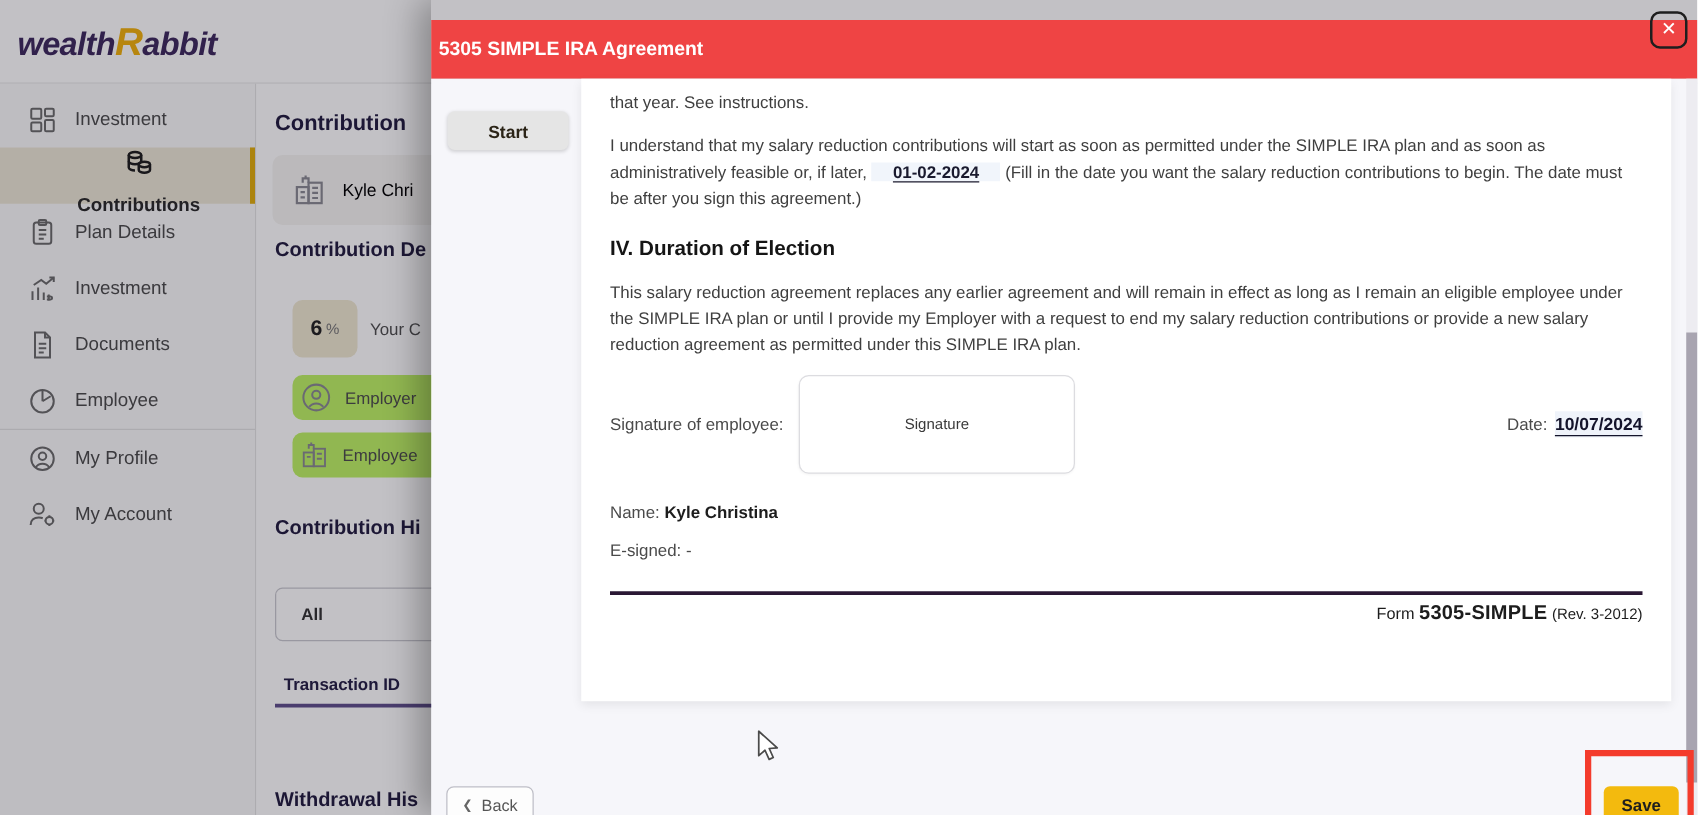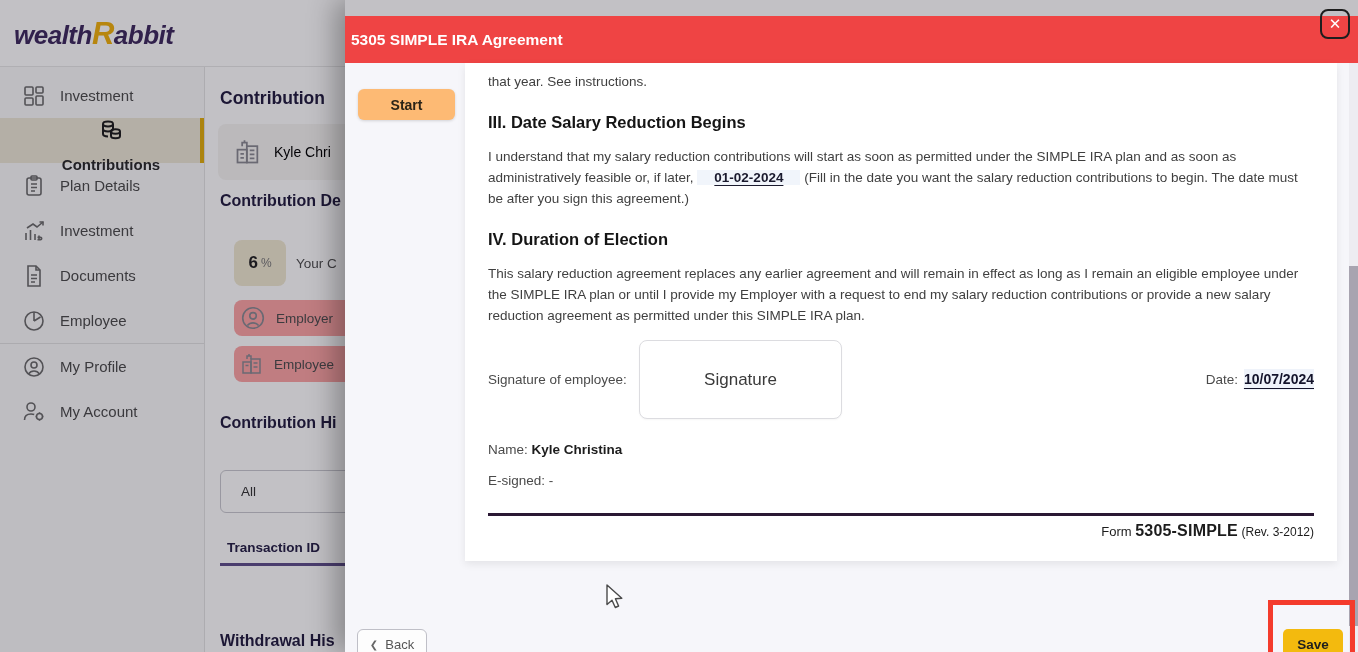--- a/index.html
+++ b/index.html
@@ -19,60 +19,60 @@
                color:#4B4B4B; font-size:15px; }
   .side-item svg { width:24px; height:24px; stroke:#6b6b6b; fill:none; stroke-width:1.6; flex:none; }
   .side-item.active { background:#EDE7D6; border-right:4px solid #E2AE0C; color:#2A2A2A; font-weight:700;flex-direction:column; }
   .side-item.active svg { stroke:#1e1e1e; stroke-width:2; }
   .side-divider { height:1px; background:#E2E2E2; margin:0; }
 
   .bg-main { position:absolute; left:205px; top:67px; right:0; bottom:0; overflow:hidden; background:#fff; }
   .bg-h { position:absolute; font-weight:700; color:#221C3F; }
   .bg-card { position:absolute; background:#F6F5F2; border-radius:8px; display:flex; align-items:center; }
   .bg-card svg, .bg-row svg { stroke:#8a8a92; fill:none; stroke-width:1.5; }
-  .bg-row { position:absolute; background:#fca5a5; border-radius:8px; display:flex; align-items:center;
+  .bg-row { position:absolute; background:#bef264; border-radius:8px; display:flex; align-items:center;
             font-size:13.5px; color:#4d4d4d; gap:10px; padding-left:6px; }
   .chip6 { position:absolute; left:29px; top:173px; width:52px; height:46px; background:#EFE8D1;
            border-radius:8px; display:flex; align-items:center; justify-content:center; gap:3px; }
   .chip6 .v { font-size:17px; font-weight:700; color:#222; }
   .chip6 .s { font-size:12px; color:#777; }
   .bg-caption { position:absolute; font-size:13.5px; color:#4f4f4f; }
   .bg-select { position:absolute; left:15px; top:403px; width:132px; height:43px;
                border:1.5px solid #C9C9CF; border-radius:6px; display:flex; align-items:center;
-               padding-left:20px; font-size:13.5px; color:#333; background:#fff; }
+               padding-left:20px; font-size:13.5px; color:#333; background:#fff;font-weight:bold; }
   .bg-th { position:absolute; left:22px; top:473px; font-size:13.5px; font-weight:700; color:#262046; }
   .bg-th-line { position:absolute; left:15px; top:496px; width:148px; height:3px; background:#5F4F8B; }
 
   
   .backdrop { position:absolute; inset:0; background:rgba(12,6,22,0.25); z-index:10; }
   .modal { position:absolute; left:345px; top:0; width:1013px; height:652px; z-index:20;
            box-shadow:-10px 0 26px rgba(0,0,0,0.3); }
   .modal-header { height:47px; background:#ef4444; display:flex; align-items:center; padding-left:6px;margin-top:16px; }
   .modal-title { color:#fff; font-weight:700; font-size:15.5px; }
   .modal-close { position:absolute; right:8px; top:9px; width:30px; height:30px; border:2px solid #1E1E1E;
                  border-radius:8px; background:transparent; color:#fff; font-size:15px; line-height:26px;
                  text-align:center; cursor:pointer; }
   .modal-body { position:relative; height:605px; background:#F6F6FA; }
 
-  .start-btn { position:absolute; left:13px; top:26px; width:97px; height:31px; background:#fdba74;
+  .start-btn { position:absolute; left:13px; top:26px; width:97px; height:31px; background:#e5e5e5;
                border:none; border-radius:6px; font-weight:700; font-size:14px; color:#2B2417;
                box-shadow:0 1px 3px rgba(0,0,0,0.15); cursor:pointer; }
 
   .paper { position:absolute; left:120px; top:0; width:872px; height:498px; background:#fff;
            box-shadow:0 3px 8px rgba(0,0,0,0.08); padding:0 23px; overflow:hidden;
            color:#3F3F3F; font-size:13.5px; line-height:21px; }
   .paper .intro { padding-top:8px; }
   .paper h3 { margin-top:20px; font-size:16.5px; line-height:20px; color:#151515; font-weight:700; }
   .paper p.body { margin-top:14px; }
   .doc-date { font-weight:700; color:#1A1A2E; text-decoration:underline; text-underline-offset:3px;
               background:#F1F5FB; padding:0 17px; }
   .sig-row { margin-top:14px; display:flex; align-items:center; }
   .sig-label { width:151px; color:#4A4A4A; }
-  .sig-box { width:203px; height:79px; border:1px solid #DCDCE0; border-radius:8px; background:#fff;
-             display:flex; align-items:center; justify-content:center; font-size:17px; color:#3A3A3A;
+  .sig-box { width:221px; height:79px; border:1px solid #DCDCE0; border-radius:8px; background:#fff;
+             display:flex; align-items:center; justify-content:center; font-size:12px; color:#3A3A3A;
              box-shadow:0 1px 2px rgba(0,0,0,0.04); }
   .sig-date { margin-left:auto; display:flex; align-items:center; gap:6px; color:#4A4A4A; }
   .sig-date .val { font-weight:700; color:#14142B; text-decoration:underline; text-underline-offset:4px;
                    background:#EFF3FA; font-size:14px; }
   .meta-line { margin-top:20px; color:#4A4A4A; }
   .meta-line + .meta-line { margin-top:10px; }
   .meta-line b { color:#1d1d1d; }
   .doc-hr { margin-top:22px; border:none; border-top:3px solid #2A1834; }
   .form-line { margin-top:4px; text-align:right; color:#1C1C1C; font-size:13px; }
   .form-line .num { font-size:16px; font-weight:700; letter-spacing:0.2px; }
@@ -232,21 +232,20 @@
       <button class="modal-close">✕</button>
     </div>
 
     <div class="modal-body">
 
       <button class="start-btn">Start</button>
 
       <div class="paper">
         <p class="intro">that year. See instructions.</p>
 
-        <h3>III. Date Salary Reduction Begins</h3>
         <p class="body"><span>I understand that my salary reduction contributions will start as soon as permitted under the SIMPLE IRA plan and as soon as administratively feasible or, if later, </span><span class="doc-date">01-02-2024</span><span> (Fill in the date you want the salary reduction contributions to begin. The date must be after you sign this agreement.)</span></p>
 
         <h3>IV. Duration of Election</h3>
         <p class="body">This salary reduction agreement replaces any earlier agreement and will remain in effect as long as I remain an eligible employee under the SIMPLE IRA plan or until I provide my Employer with a request to end my salary reduction contributions or provide a new salary reduction agreement as permitted under this SIMPLE IRA plan.</p>
 
         <div class="sig-row">
           <span class="sig-label">Signature of employee:</span>
           <div class="sig-box">
             <span>Signature</span>
           </div>

